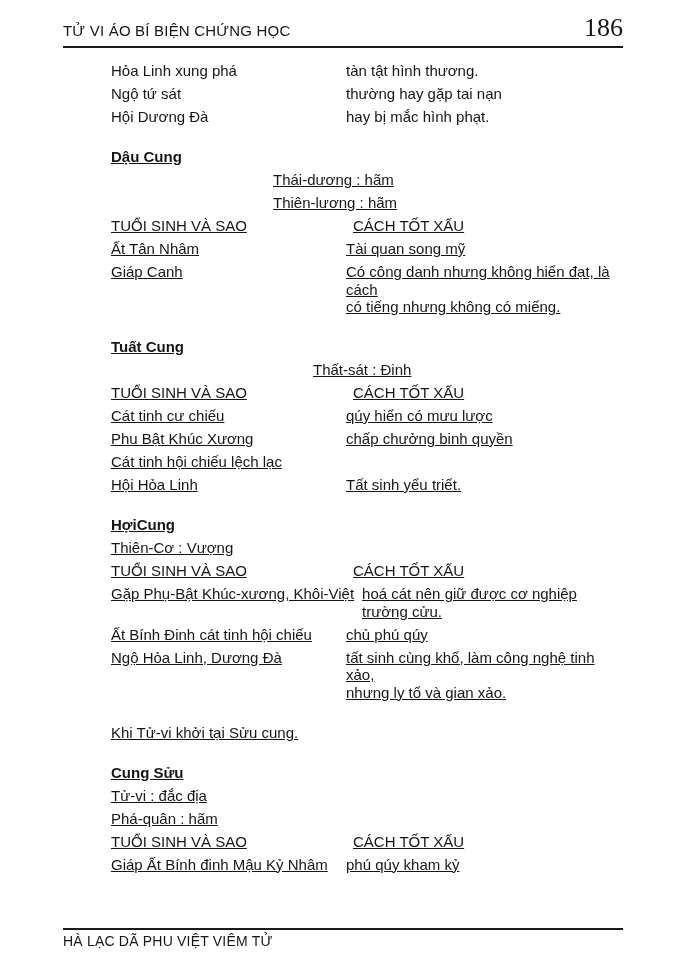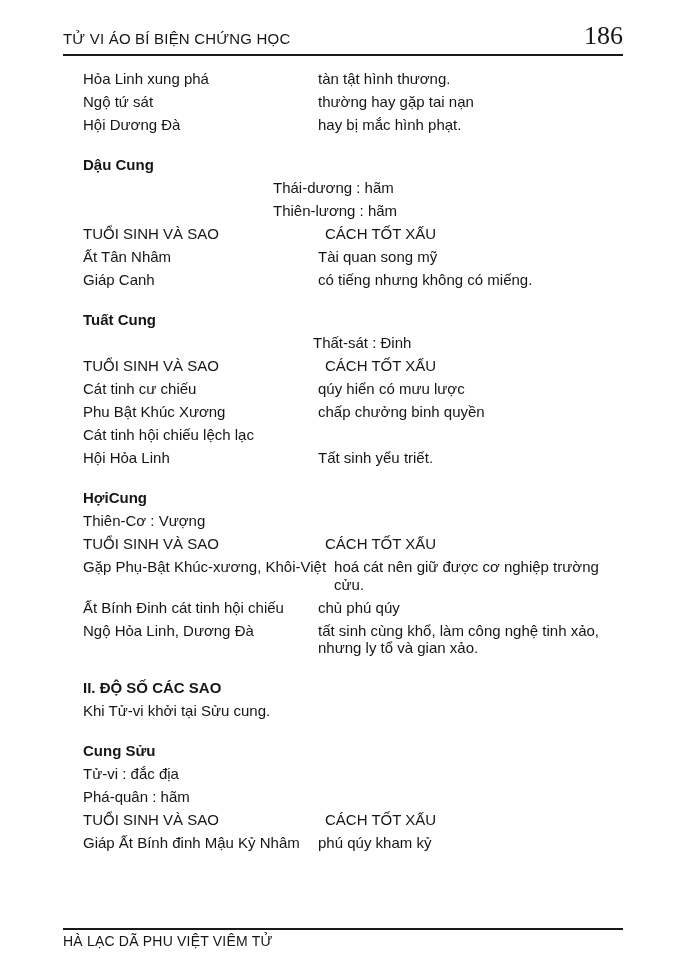--- a/index.html
+++ b/index.html
@@ -10,36 +10,36 @@
     font-size: 15px;
     color: #161616;
     position: relative;
     overflow: hidden;
   }
   .page { position: absolute; inset: 0; }
 
   
   .header {
     margin: 0 63px;
-    padding-top: 21px;
+    padding-top: 13px;
     padding-bottom: 3px;
     border-bottom: 2px solid #1a1a1a;
     display: flex;
     justify-content: space-between;
     align-items: baseline;
   }
   .title { font-size: 15px; letter-spacing: 0.2px; }
   .pagenum { font-family: "Liberation Serif", "DejaVu Serif", serif; font-size: 26px; }
 
   
   .content { margin: 14px 63px 0 83px; }
-  .blk { margin-bottom: 5.5px; }
+  .blk { margin-bottom: 5.5px; margin-left: 28px; }
   .blk, .blk div { line-height: 17.5px; }
   .heading { font-weight: bold; }
-  .section + .section { margin-top: 22.5px; }
+  .section + .section { margin-top: 22.5px; text-decoration: underline; }
 
   .star.mid  { margin-left: 190px; }
   .star.desc { margin-left: 230px; }
 
   .row { display: flex; align-items: flex-start; }
   .row .left  { min-width: 227px; padding-right: 8px; white-space: nowrap; flex: 0 0 auto; }
   .row .right { flex: 1 1 auto; }
   .colhead-right { padding-left: 7px; }
 
   
@@ -93,20 +93,21 @@
         </div>
         <div class="blk row">
           <div class="left">Ất Tân Nhâm</div>
           <div class="right">
             <div>Tài quan song mỹ</div>
           </div>
         </div>
         <div class="blk row">
           <div class="left">Giáp Canh</div>
           <div class="right">
+            <div>Có công danh nhưng không hiển đạt, là cách</div>
             <div>có tiếng nhưng không có miếng.</div>
           </div>
         </div>
       </div>
       <div class="section">
         <div class="blk heading">Tuất Cung</div>
         <div class="blk star desc">Thất-sát : Đinh</div>
         <div class="blk row">
           <div class="left">TUỔI SINH VÀ SAO</div>
           <div class="right colhead-right">CÁCH TỐT XẤU</div>
@@ -154,21 +155,20 @@
         </div>
         <div class="blk row">
           <div class="left">Ngộ Hỏa Linh, Dương Đà</div>
           <div class="right">
             <div>tất sinh cùng khổ, làm công nghệ tinh xảo,</div>
             <div>nhưng ly tổ và gian xảo.</div>
           </div>
         </div>
       </div>
       <div class="section">
-        <div class="blk heading">II. ĐỘ SỐ CÁC SAO</div>
         <div class="blk">Khi Tử-vi khởi tại Sửu cung.</div>
       </div>
       <div class="section">
         <div class="blk heading">Cung Sửu</div>
         <div class="blk star">Tử-vi : đắc địa</div>
         <div class="blk star">Phá-quân : hãm</div>
         <div class="blk row">
           <div class="left">TUỔI SINH VÀ SAO</div>
           <div class="right colhead-right">CÁCH TỐT XẤU</div>
         </div>

